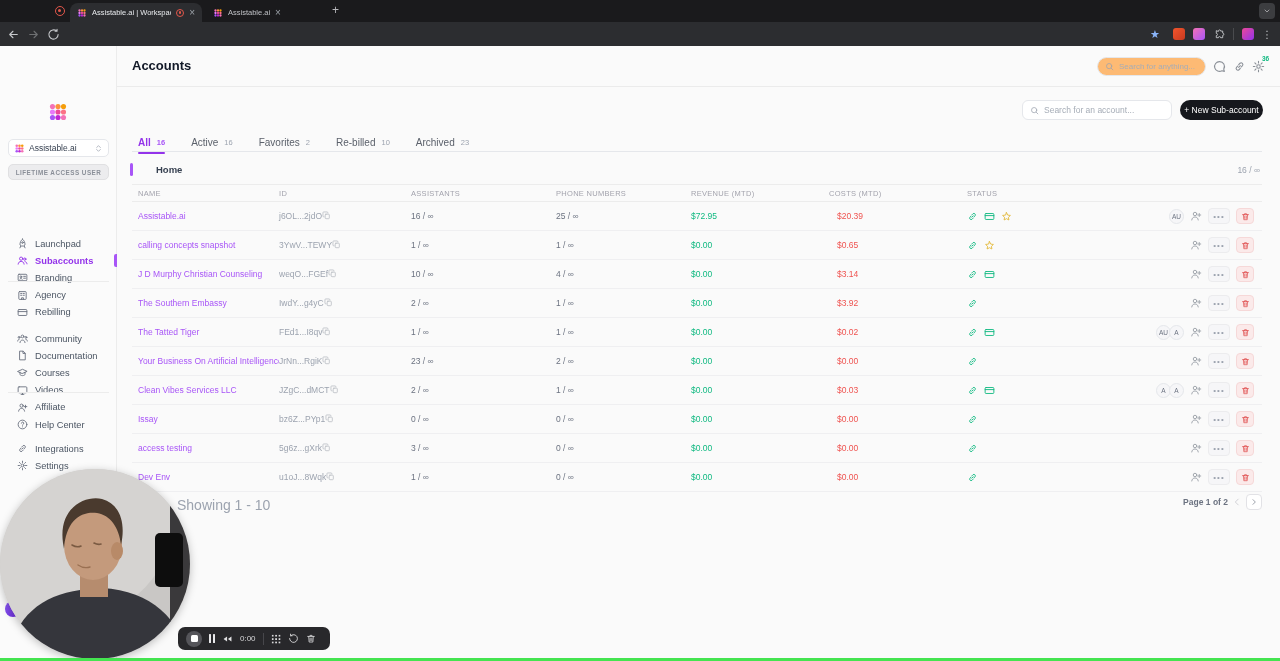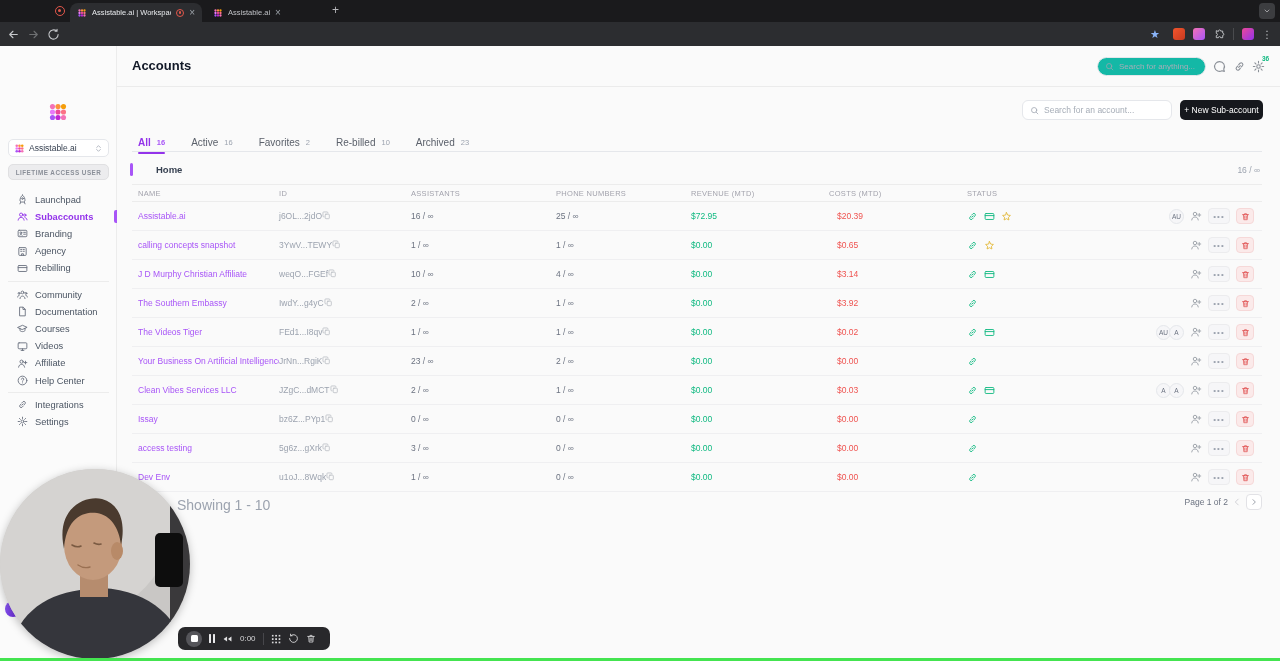--- a/index.html
+++ b/index.html
@@ -41,46 +41,46 @@
 
   
   .app-divider { position:absolute; left:0; top:86px; width:1280px; height:1px; background:#ebebeb; }
   .sidebar { position:absolute; left:0; top:46px; width:117px; height:615px; background:#fbfbfb; border-right:1px solid #ececec; }
   .logo { position:absolute; left:47px; top:55px; width:22px; height:22px; }
   .ws-select { position:absolute; left:8px; top:93px; width:101px; height:18px; border:1px solid #e5e7eb; background:#fff; border-radius:5px; display:flex; align-items:center; gap:4px; padding:0 5px; }
   .ws-select .favicon { width:11px; height:11px; flex:none; }
   .ws-name { font-size:8.5px; color:#374151; flex:1; white-space:nowrap; overflow:hidden; }
   .ws-chev { width:9px; height:9px; color:#9ca3af; flex:none; }
   .plan-badge { position:absolute; left:8px; top:118px; width:101px; height:16px; background:#ececee; border:1px solid #e0e0e2; border-radius:5px; color:#8a8f98; font-size:6.3px; letter-spacing:.5px; display:flex; align-items:center; justify-content:center; font-weight:bold; }
-  .nav-group { position:absolute; left:0; width:117px; }
+  .nav-group { position:absolute; left:0; width:117px;margin-top:44px; }
   .nav-item { position:relative; height:17.2px; display:flex; align-items:center; padding-left:17px; gap:7px; color:#4b5563; cursor:pointer; }
   .nav-ic { width:11px; height:11px; color:#6b7280; flex:none; }
   .nav-label { font-size:9.3px; white-space:nowrap; }
   .nav-item.active { color:#9333ea; }
   .nav-item.active .nav-ic { color:#9333ea; }
   .nav-item.active .nav-label { font-weight:bold; }
   .nav-active-bar { position:absolute; right:0; top:2px; width:3px; height:13px; background:#a855f7; border-radius:2px 0 0 2px; }
   .nav-div { position:absolute; left:8px; width:101px; height:1px; background:#ececec; }
   .chat-widget { position:absolute; left:5px; top:601px; width:16px; height:16px; border-radius:50%; background:linear-gradient(135deg,#8b5cf6,#6d28d9); z-index:1; }
 
   
   .page-title { position:absolute; left:132px; top:58px; font-size:13px; font-weight:bold; color:#111827; }
-  .top-search { position:absolute; left:1097px; top:57px; width:109px; height:19px; border:1px solid #e5e7eb; background:#14b8a6; border-radius:10px; display:flex; align-items:center; gap:5px; padding:0 7px; }
+  .top-search { position:absolute; left:1097px; top:57px; width:109px; height:19px; border:1px solid #e5e7eb; background:#fdba74; border-radius:10px; display:flex; align-items:center; gap:5px; padding:0 7px; }
   .top-search .ic { width:9px; height:9px; color:#9ca3af; flex:none; }
   .top-search input { border:none; outline:none; width:100%; font-size:8px; color:#374151; background:transparent; font-family:inherit; }
   .top-search input::placeholder { color:#a6adb7; }
   .hdr-ic { position:absolute; width:13px; height:13px; color:#8b9098; top:60px; }
   .bell-badge { position:absolute; left:1262px; top:55px; font-size:6.5px; color:#10b981; font-weight:bold; }
 
   
   .acct-search { position:absolute; left:1022px; top:100px; width:150px; height:20px; border:1px solid #e5e7eb; background:#fff; border-radius:6px; display:flex; align-items:center; gap:5px; padding:0 7px; }
   .acct-search .ic { width:9px; height:9px; color:#9ca3af; flex:none; }
   .acct-search input { border:none; outline:none; width:100%; font-size:8.5px; background:transparent; color:#374151; font-family:inherit; }
   .acct-search input::placeholder { color:#a6adb7; }
-  .new-btn { position:absolute; left:1180px; top:100px; width:83px; height:20px; background:#16181d; color:#fff; border:none; border-radius:5px; font-size:8.5px; font-family:inherit; cursor:pointer; }
+  .new-btn { position:absolute; left:1180px; top:100px; width:83px; height:20px; background:#16181d; color:#fff; border:none; border-radius:10px; font-size:8.5px; font-family:inherit; cursor:pointer; }
   .tabs-row { position:absolute; left:138px; top:133px; height:18px; display:flex; gap:26px; }
   .tabs-border { position:absolute; left:132px; top:151px; width:1130px; height:1px; background:#e5e7eb; }
   .ftab { position:relative; display:flex; align-items:center; gap:6px; color:#5b616b; font-size:10px; cursor:pointer; }
   .ftab .count { font-size:7.5px; color:#9ca3af; }
   .ftab.active { color:#9333ea; font-weight:bold; }
   .ftab.active .count { color:#a855f7; }
   .ftab.active::after { content:""; position:absolute; left:0; right:0; bottom:-3px; height:2px; background:#9333ea; border-radius:2px; }
 
   .crumb-bar { position:absolute; left:130px; top:163px; width:3px; height:13px; background:#a855f7; border-radius:2px; }
   .crumb { position:absolute; left:156px; top:164px; font-size:9.5px; font-weight:bold; color:#374151; }
@@ -102,21 +102,21 @@
   .st-ic { width:11px; height:11px; color:#10b981; cursor:pointer; }
   .c-right { display:flex; align-items:center; justify-content:flex-end; gap:6px; padding-right:8px; }
   .badge { width:15px; height:15px; border:1px solid #e5e7eb; background:#f6f6f8; border-radius:50%; font-size:6.5px; color:#6b7280; display:flex; align-items:center; justify-content:center; }
   .badge + .badge { margin-left:-8px; }
   .person-ic { width:12px; height:12px; color:#a3a8af; cursor:pointer; }
   .dots-btn { width:22px; height:16px; border:1px solid #ececee; background:#f6f6f8; border-radius:4px; color:#9ca3af; font-size:8px; display:flex; align-items:center; justify-content:center; letter-spacing:1px; cursor:pointer; }
   .trash-btn { width:18px; height:16px; background:#fbeaea; border:1px solid #f6d8d8; border-radius:4px; color:#e05252; display:flex; align-items:center; justify-content:center; cursor:pointer; }
   .trash-btn .ic { width:9px; height:9px; }
   .tfoot { position:absolute; left:132px; top:494px; width:1130px; height:18px; }
   .showing { position:absolute; left:45px; top:3px; font-size:14px; color:#9ca3af; }
-  .pager { position:absolute; right:0; top:0; display:flex; align-items:center; gap:4px; }
+  .pager { position:absolute; right:0; top:0; display:flex; align-items:center; gap:4px;font-weight:bold; }
   .page-label { font-size:8.5px; color:#6b7280; }
   .pg-chev { width:10px; height:10px; color:#c9c9cf; }
   .pg-next { width:16px; height:16px; border:1px solid #e2e2e6; background:#fff; border-radius:4px; color:#6b7280; display:flex; align-items:center; justify-content:center; cursor:pointer; }
   .pg-next .ic { width:8px; height:8px; }
 
   
   .webcam { position:absolute; left:0px; top:469px; width:190px; height:190px; border-radius:50%; overflow:hidden; z-index:5; box-shadow:0 2px 8px rgba(0,0,0,.25); }
   .recorder { position:absolute; left:178px; top:627px; width:152px; height:23px; background:#28282b; border-radius:7px; display:flex; align-items:center; gap:7px; padding:0 8px; z-index:6; }
   .rec-stop { width:16px; height:16px; border-radius:50%; background:#55555a; display:flex; align-items:center; justify-content:center; flex:none; cursor:pointer; }
   .rec-stop i { width:7px; height:7px; background:#fff; border-radius:1.5px; display:block; }
@@ -594,21 +594,21 @@
               <span class="ic" data-icon="trash">
                 <svg viewBox="0 0 24 24">
                   <path d="M4 7h16M9.5 7V4.5h5V7M6.5 7l1 13.5h9l1-13.5M10 11v6M14 11v6"></path>
                 </svg>
               </span>
             </span>
           </span>
         </div>
 
         <div class="trow">
-          <span class="c-name">J D Murphy Christian Affiliate</span>
+          <span class="c-name">J D Murphy Christian Counseling</span>
           <span class="c-id">
             <span>weqO...FGEf</span>
             <span class="copy-ic" data-icon="copy">
               <svg viewBox="0 0 24 24">
                 <rect x="8.5" y="8.5" width="11" height="12" rx="2"></rect>
                 <path d="M5.5 15.5h-1a2 2 0 0 1-2-2v-9a2 2 0 0 1 2-2h9a2 2 0 0 1 2 2v1"></path>
               </svg>
             </span>
           </span>
           <span class="c-num">10 / ∞</span>
@@ -690,21 +690,21 @@
               <span class="ic" data-icon="trash">
                 <svg viewBox="0 0 24 24">
                   <path d="M4 7h16M9.5 7V4.5h5V7M6.5 7l1 13.5h9l1-13.5M10 11v6M14 11v6"></path>
                 </svg>
               </span>
             </span>
           </span>
         </div>
 
         <div class="trow">
-          <span class="c-name">The Videos Tiger</span>
+          <span class="c-name">The Tatted Tiger</span>
           <span class="c-id">
             <span>FEd1...I8qv</span>
             <span class="copy-ic" data-icon="copy">
               <svg viewBox="0 0 24 24">
                 <rect x="8.5" y="8.5" width="11" height="12" rx="2"></rect>
                 <path d="M5.5 15.5h-1a2 2 0 0 1-2-2v-9a2 2 0 0 1 2-2h9a2 2 0 0 1 2 2v1"></path>
               </svg>
             </span>
           </span>
           <span class="c-num">1 / ∞</span>

